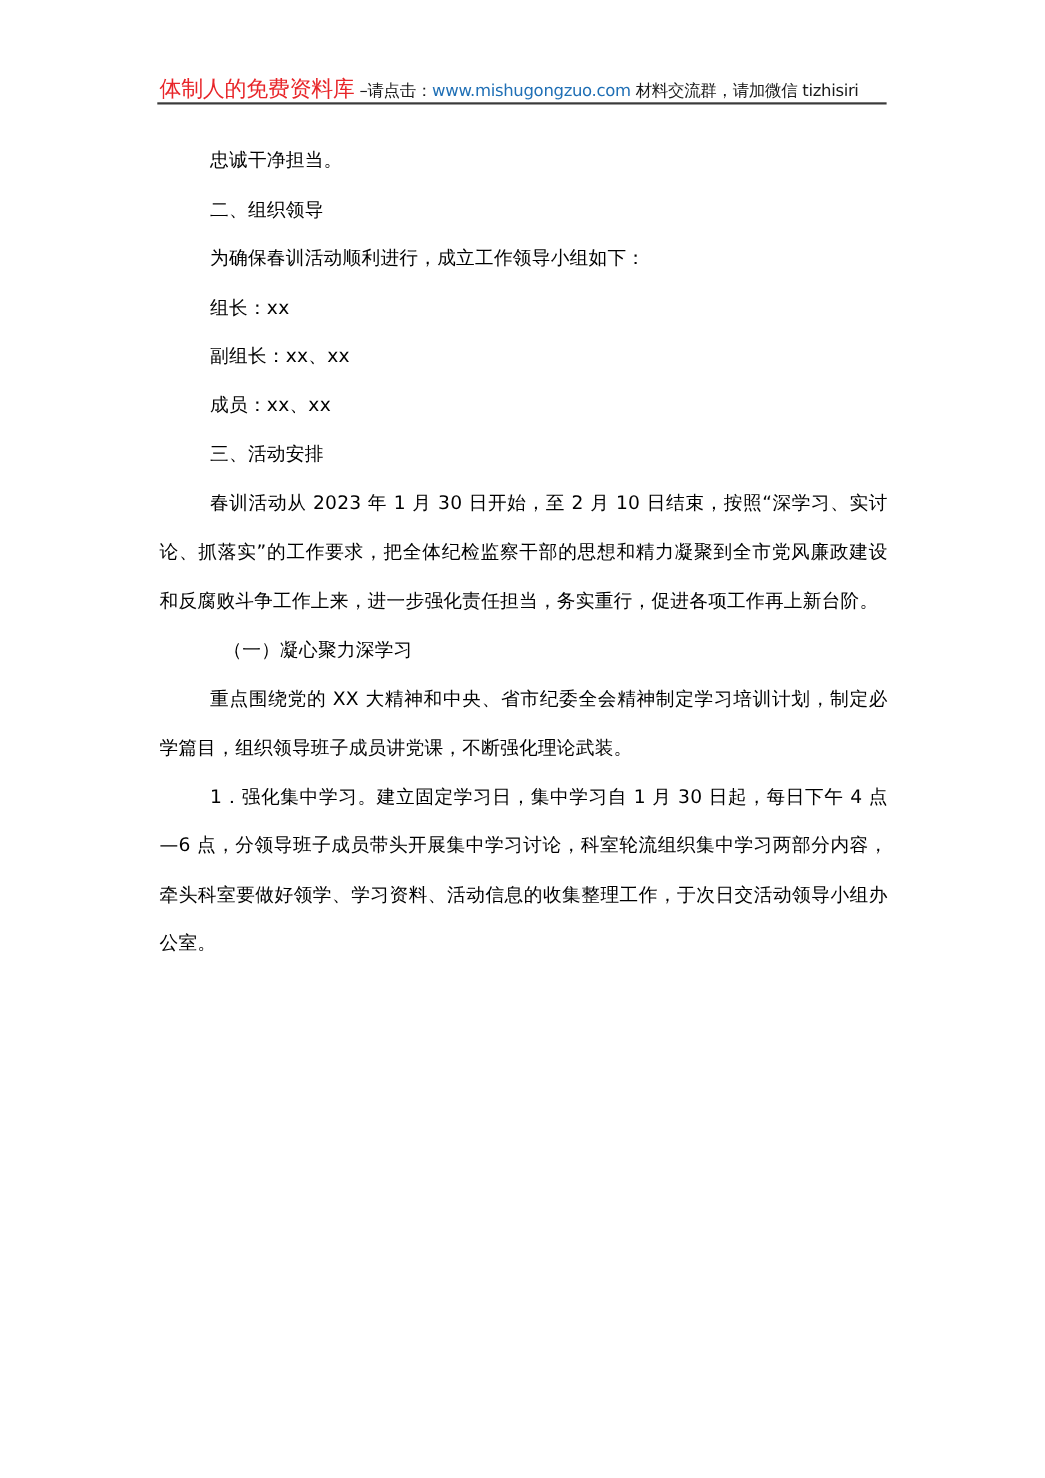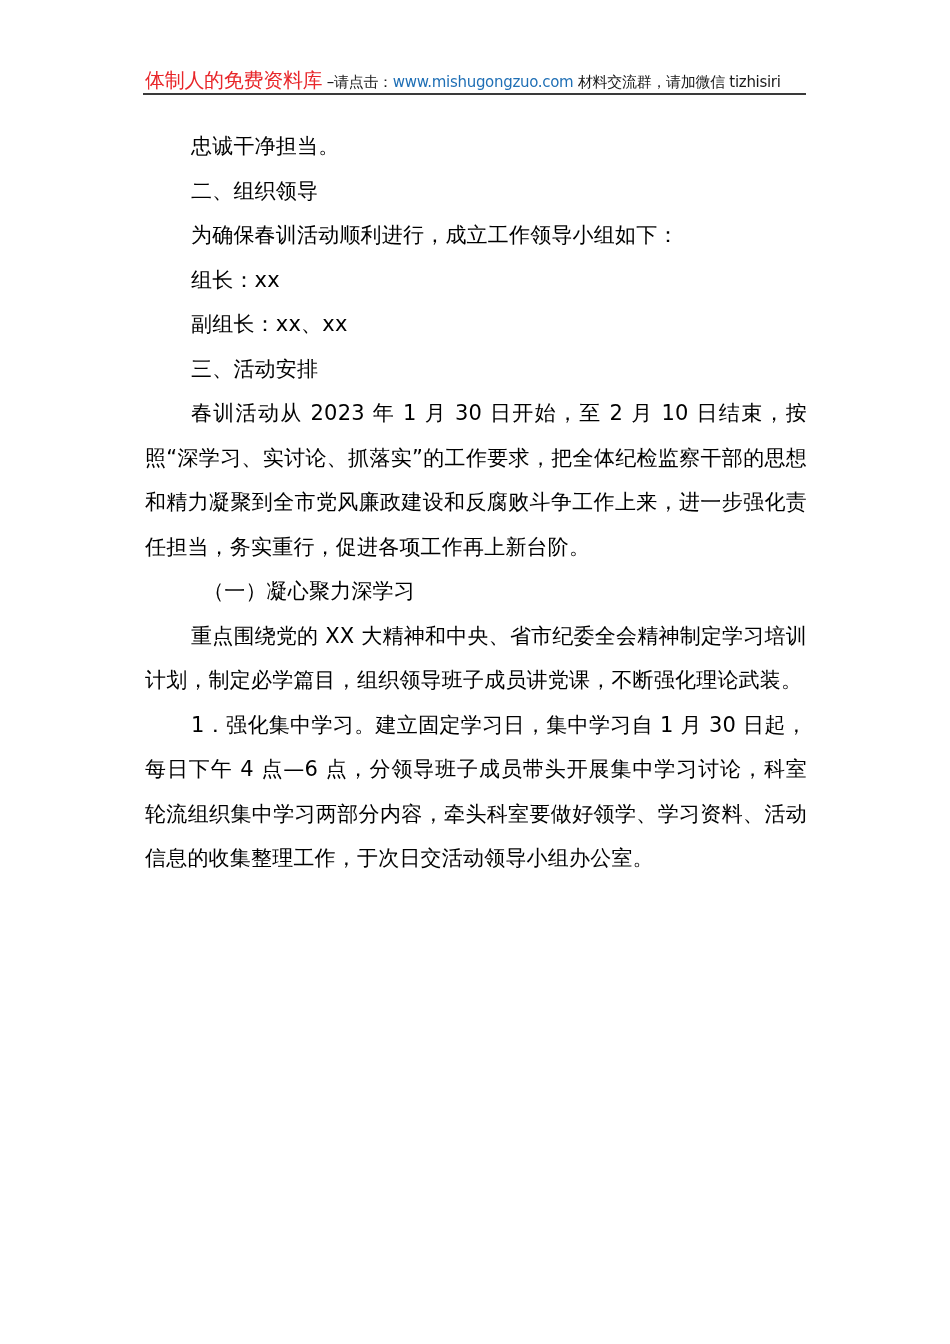--- a/index.html
+++ b/index.html
@@ -37,21 +37,21 @@
       height: 2px;
       background: #3a3a3a;
     }
     .page {
       position: absolute;
       left: 145px;
       top: 124px;
       width: 662px;
     }
     .p {
-      font-size: 21px;
+      font-size: 17px;
       line-height: 44.5px;
       margin: 0;
       letter-spacing: 0.2px;
       text-align: justify;
       text-align-last: left;
     }
     .indent { text-indent: 46px; }
     .indent2 { text-indent: 58px; }
     .bold { font-weight: normal; }
   </style>
@@ -62,18 +62,19 @@
   <span class="brand">体制人的免费资料库</span><span class="plain"> –请点击：</span><span class="link">www.mishugongzuo.com</span><span class="plain"> 材料交流群，请加微信 tizhisiri</span>
 </div>
 <div class="header-rule"></div>
 
 <div class="page">
   <p class="p indent">忠诚干净担当。</p>
   <p class="p indent">二、组织领导</p>
   <p class="p indent">为确保春训活动顺利进行，成立工作领导小组如下：</p>
   <p class="p indent">组长：xx</p>
   <p class="p indent">副组长：xx、xx</p>
+  <p class="p indent">成员：xx、xx</p>
   <p class="p indent">三、活动安排</p>
   <p class="p indent">春训活动从 2023 年 1 月 30 日开始，至 2 月 10 日结束，按照“深学习、实讨论、抓落实”的工作要求，把全体纪检监察干部的思想和精力凝聚到全市党风廉政建设和反腐败斗争工作上来，进一步强化责任担当，务实重行，促进各项工作再上新台阶。</p>
   <p class="p indent2">（一）凝心聚力深学习</p>
   <p class="p indent">重点围绕党的 XX 大精神和中央、省市纪委全会精神制定学习培训计划，制定必学篇目，组织领导班子成员讲党课，不断强化理论武装。</p>
   <p class="p indent"><span class="bold">1．强化集中学习。</span><span>建立固定学习日，集中学习自 1 月 30 日起，每日下午 4 点—6 点，分领导班子成员带头开展集中学习讨论，科室轮流组织集中学习两部分内容，牵头科室要做好领学、学习资料、活动信息的收集整理工作，于次日交活动领导小组办公室。</span></p>
 </div>
 
 </body></html>

